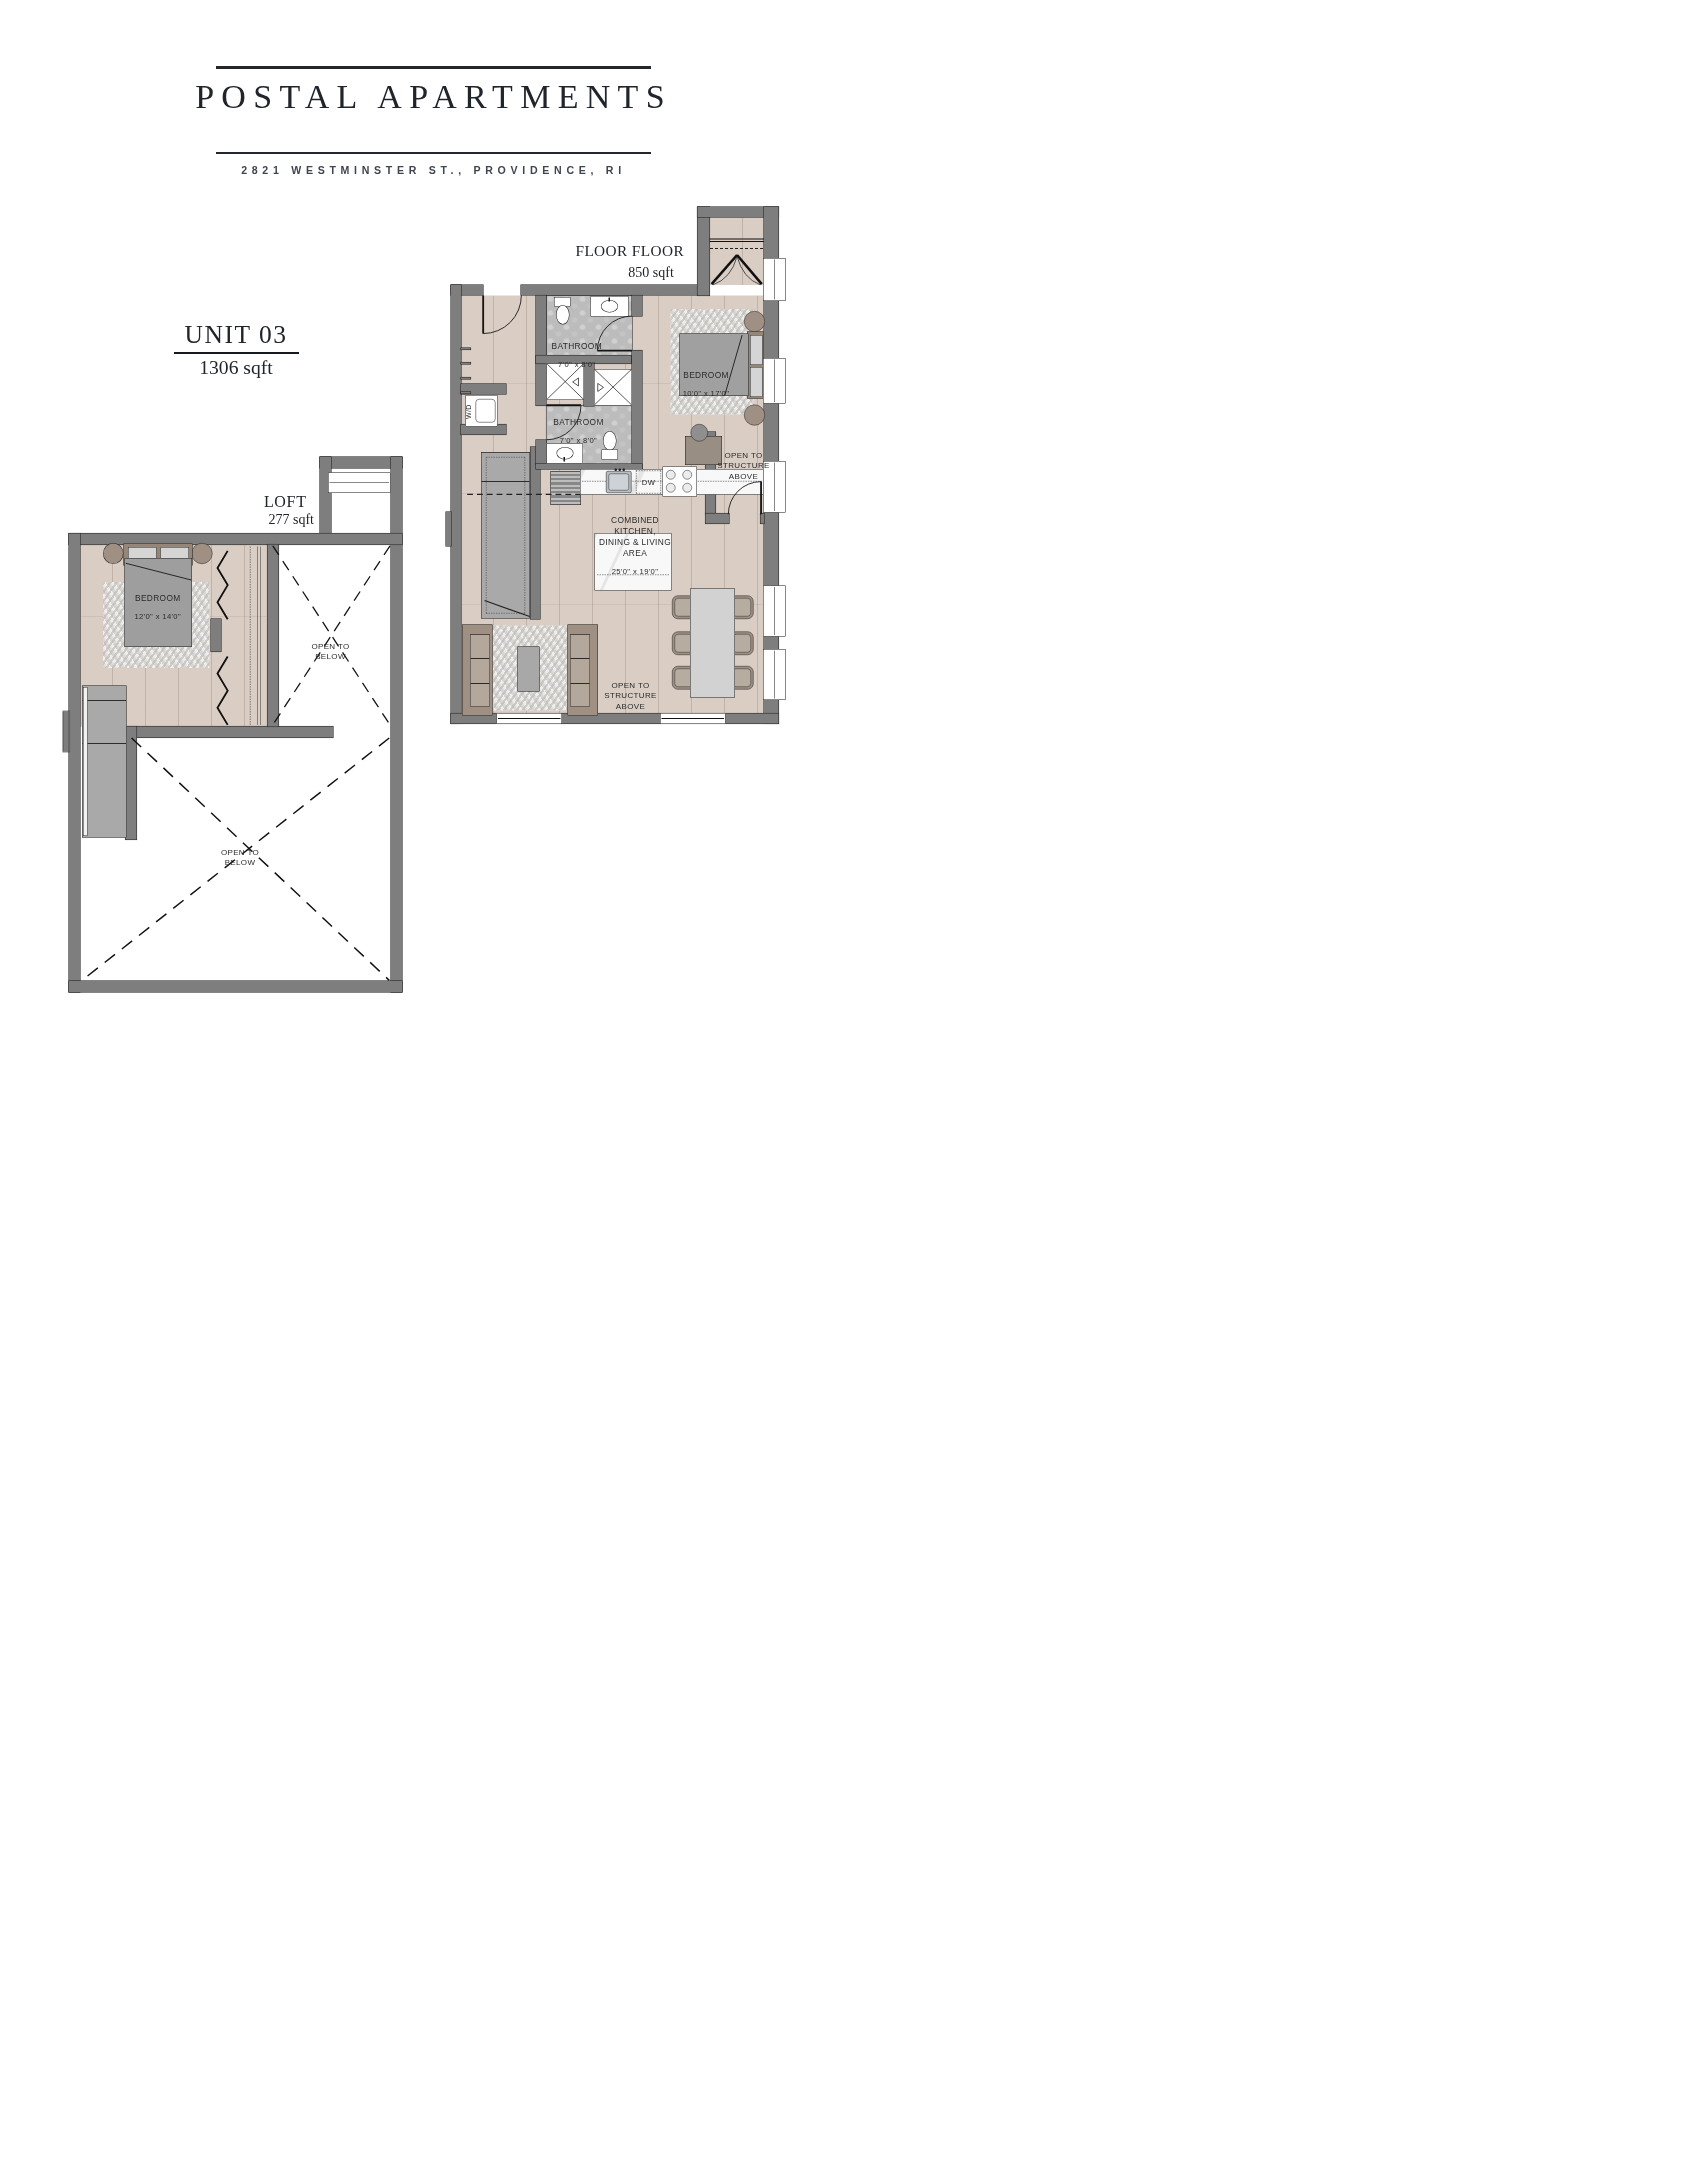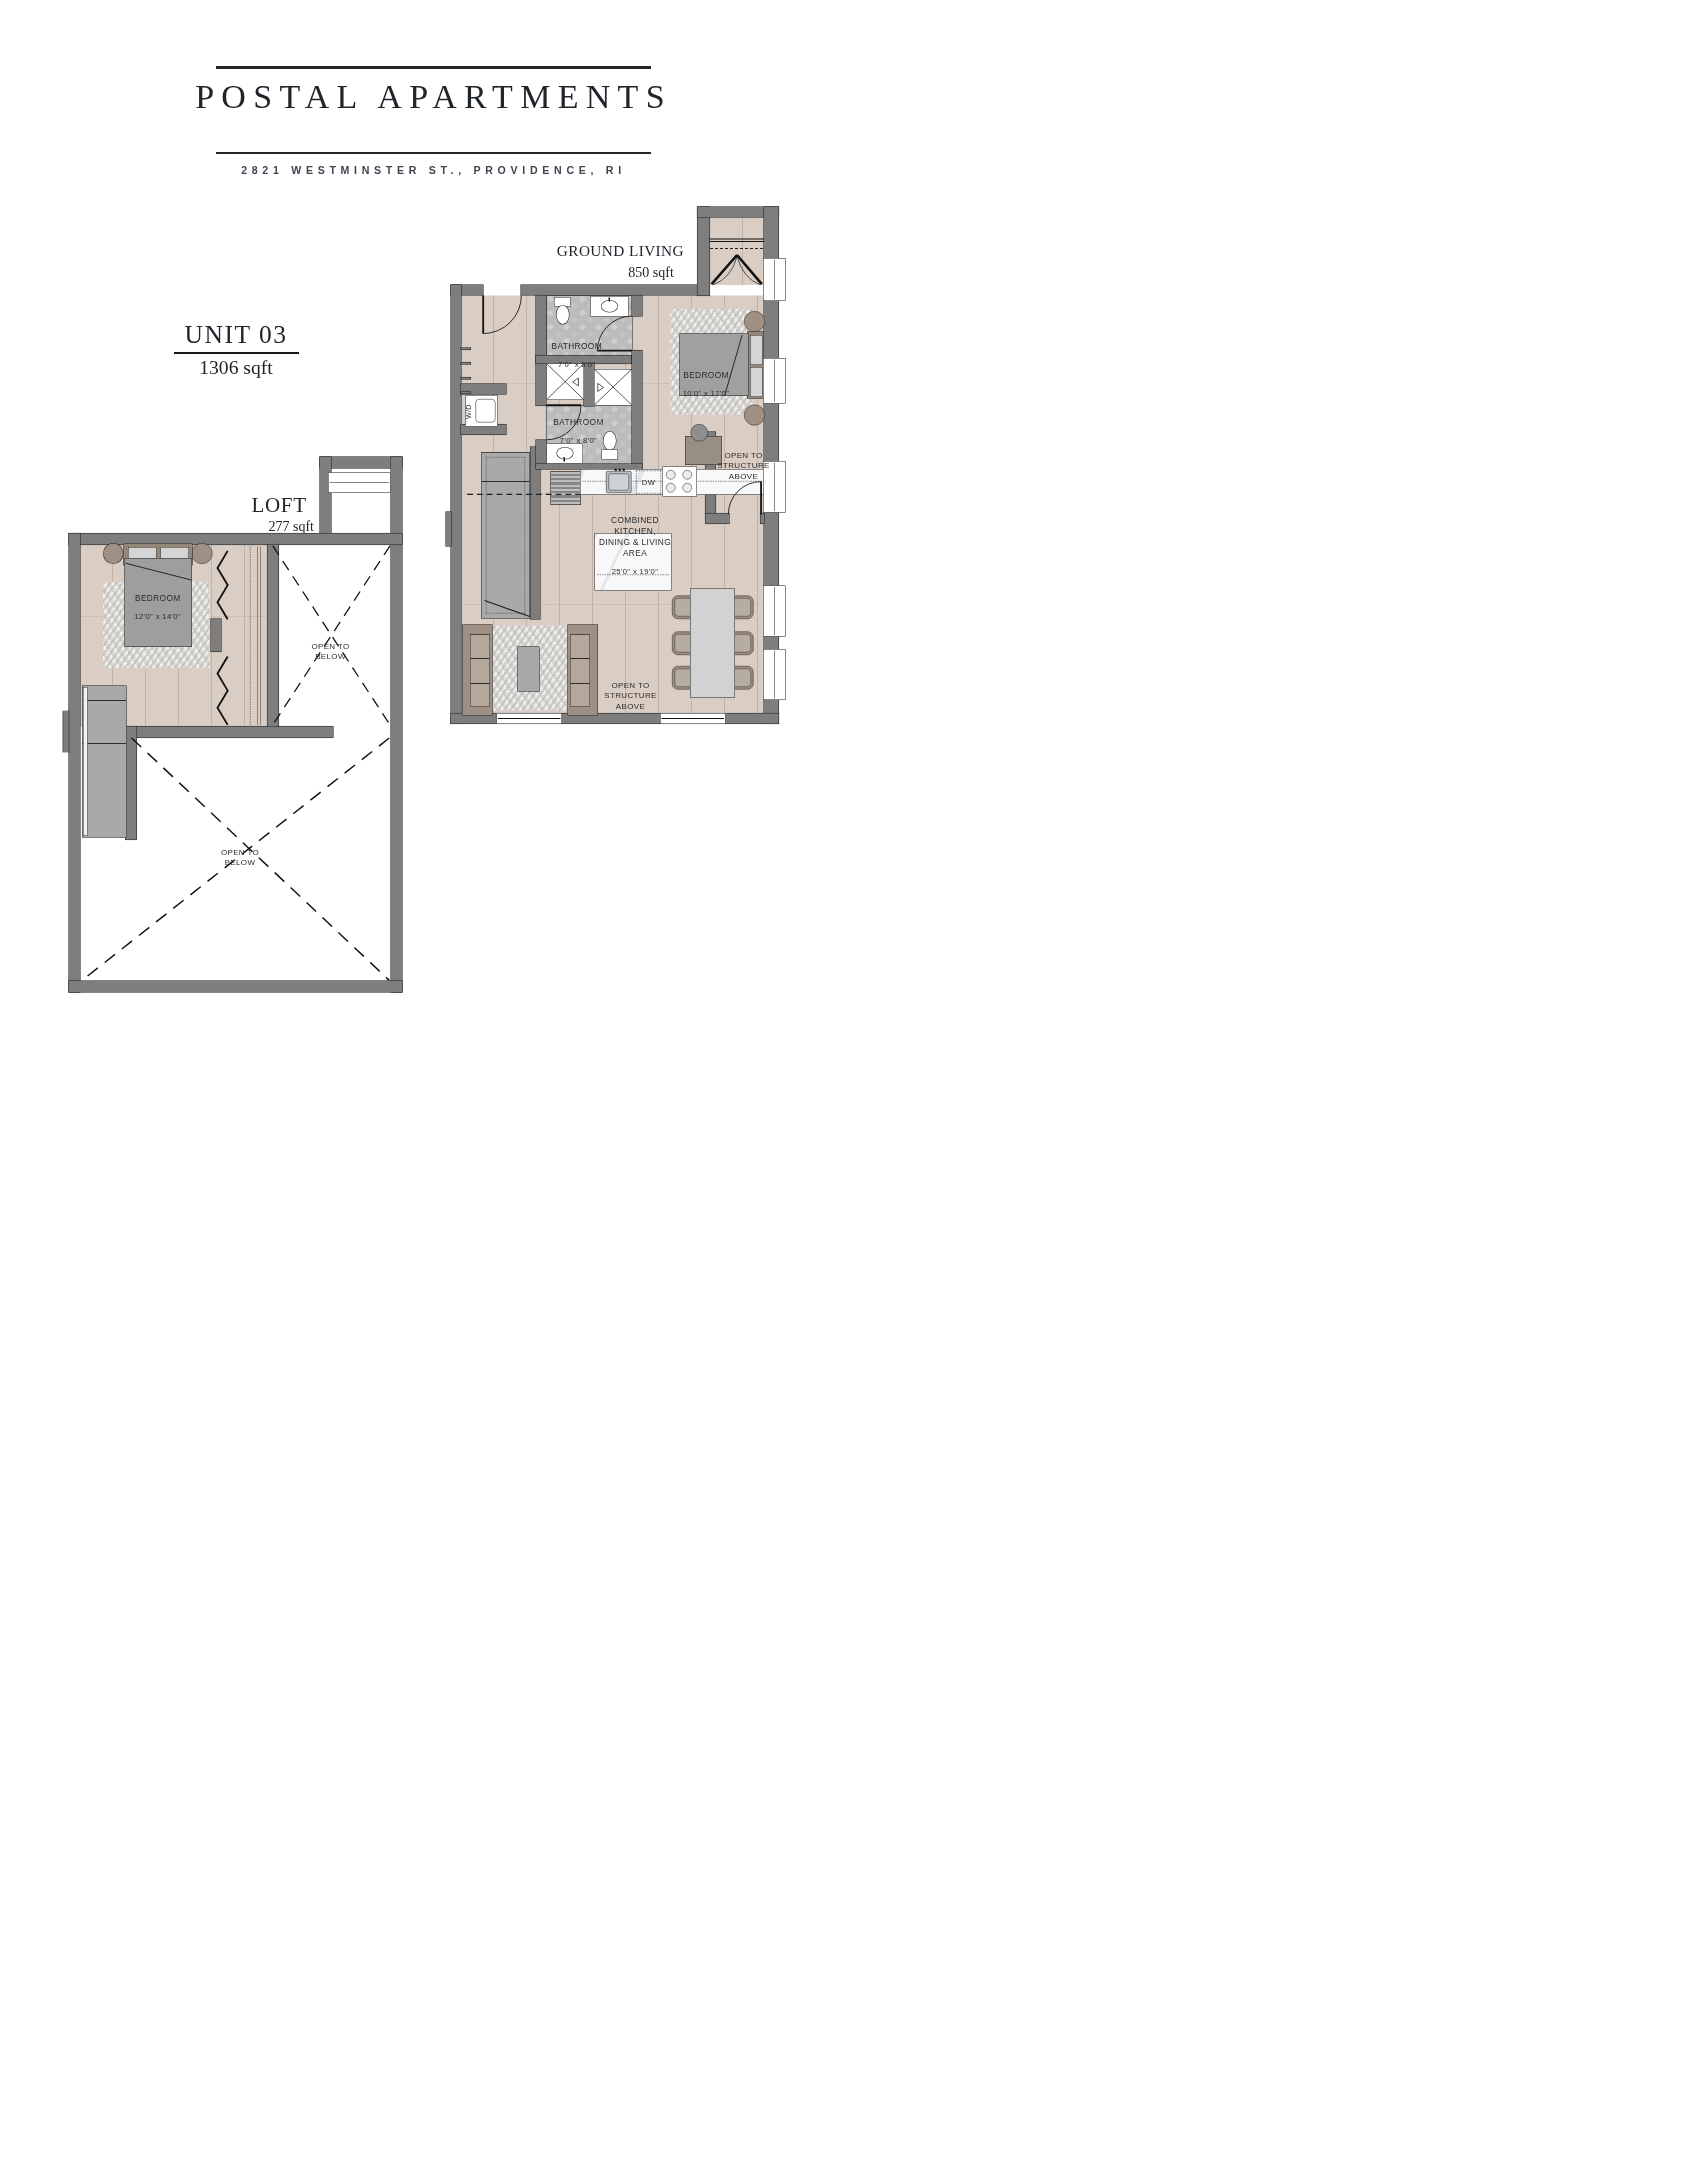--- a/index.html
+++ b/index.html
@@ -58,26 +58,26 @@
     <div style="position:absolute;left:0;top:102px;width:509px;font-size:10.6px;letter-spacing:4.7px;font-weight:700;color:#3e4550">2821 WESTMINSTER ST., PROVIDENCE, RI</div>
   </div>
 
   <div class="abs" style="left:138px;top:320px;width:196px;text-align:center">
     <div class="serif" style="font-size:25.5px;letter-spacing:1.5px">UNIT 03</div>
     <div style="width:125px;height:1.8px;background:#15181d;margin:2.2px auto 2.9px"></div>
     <div class="serif" style="font-size:19.6px">1306 sqft</div>
   </div>
 
   <div class="abs" style="left:509px;top:242px;width:175px;text-align:right">
-    <div class="serif" style="font-size:15.3px;letter-spacing:0.4px">GROUND LIVING</div>
+    <div class="serif" style="font-size:15.3px;letter-spacing:0.4px">FLOOR FLOOR</div>
     <div class="serif" style="font-size:14px;margin-top:5px;padding-right:10.2px">850 sqft</div>
   </div>
 
   <div class="abs" style="left:218px;top:493px;width:96px;text-align:right">
-    <div class="serif" style="font-size:21px;letter-spacing:0.7px;padding-right:7.3px">LOFT</div>
+    <div class="serif" style="font-size:16px;letter-spacing:0.7px;padding-right:7.3px">LOFT</div>
     <div class="serif" style="font-size:14px;margin-top:0.7px">277 sqft</div>
   </div>
 
   <div class="plan" id="ground-plan" style="left:451px;top:207px;width:699px;height:1033px">
 
     <div class="wood" style="left:20.4px;top:177px;width:605px;height:836px"></div>
     <div class="wood" style="left:517px;top:20.4px;width:109px;height:136px"></div>
     <div class="hex" style="left:191px;top:177px;width:171px;height:122px"></div>
     <div class="hex" style="left:191px;top:397px;width:171px;height:119px"></div>
     <div class="rug" style="left:439px;top:204px;width:167px;height:211px"></div>

